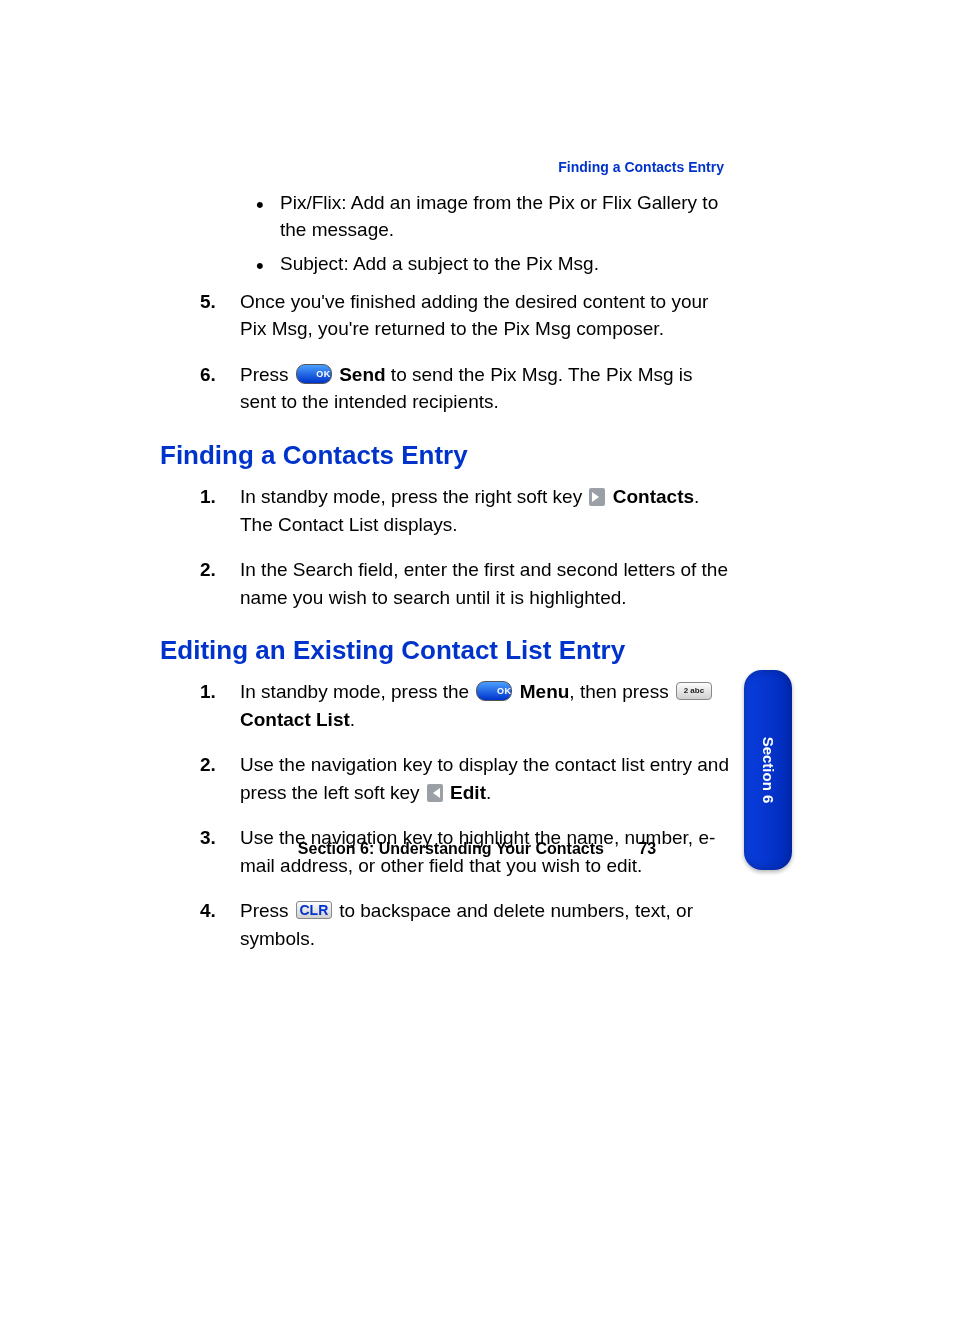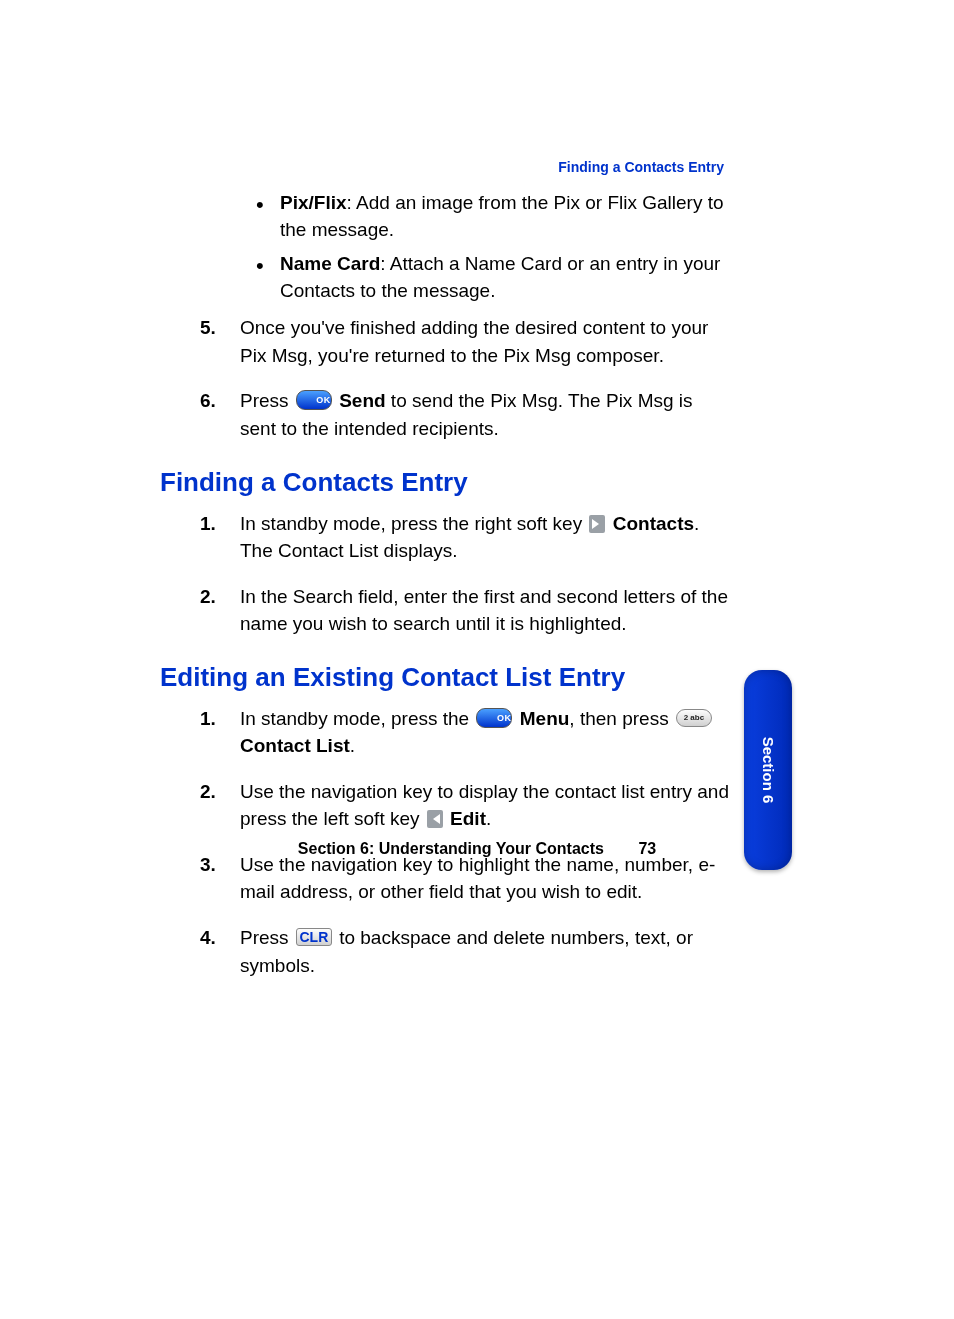--- a/index.html
+++ b/index.html
@@ -3,30 +3,30 @@
 <meta charset="utf-8">
 <style>
   html,body{margin:0;padding:0;background:#fff;}
   .page{width:954px;height:1036px;position:relative;font-family:Arial,Helvetica,sans-serif;color:#000;}
   .header-link{position:absolute;top:159px;right:230px;font-size:14px;font-weight:bold;color:#0033cc;font-family:Arial,Helvetica,sans-serif;}
   .content{position:absolute;top:190px;left:160px;width:570px;}
   .bullets{margin:0 0 10px 90px;padding:0;list-style:none;}
   .bullets>li{position:relative;padding-left:30px;margin:0 0 8px 0;font-size:19px;line-height:1.4;}
   .bullets>li::before{content:"•";position:absolute;left:6px;top:0;font-size:22px;}
   .bullets .item-body{padding-left:0;}
-  .bullets .term{font-weight:bold;}
+  .bullets .term{font-weight:normal;}
   .numlist{margin:8px 0 0 40px;padding:0;list-style:none;counter-reset:item var(--start,0);}
   .numlist>li{position:relative;padding-left:40px;margin:0 0 18px 0;font-size:19px;line-height:1.45;counter-increment:item;}
   .numlist>li::before{content:counter(item)".";position:absolute;left:0;top:0;font-weight:bold;}
   .h2{font-size:26px;font-weight:bold;color:#0033cc;font-family:Arial,Helvetica,sans-serif;margin:24px 0 12px 0;}
   .serif-body{font-family:"Book Antiqua","Palatino Linotype",Palatino,Georgia,serif;font-size:21px;line-height:1.4;margin:0 0 12px 0;}
   .b{font-weight:bold;}
   .btn-ok{display:inline-block;vertical-align:middle;width:34px;height:18px;border:1px solid #555;border-radius:9px;background:linear-gradient(#4aa0ff,#0033cc);color:#fff;font-size:9px;font-weight:bold;text-align:right;line-height:18px;letter-spacing:0.5px;margin:0 2px;position:relative;top:-2px;}
   .key-clr{display:inline-block;vertical-align:middle;width:34px;height:16px;border:1px solid #888;border-radius:3px;background:linear-gradient(#fdfdfd,#d0d0d0);color:#0033cc;font-size:14px;font-weight:bold;text-align:center;line-height:16px;margin:0 2px;position:relative;top:-2px;}
-  .key-2abc{display:inline-block;vertical-align:middle;width:34px;height:16px;border:1px solid #888;border-radius:9px;background:linear-gradient(#fdfdfd,#d0d0d0);color:#222;font-size:8px;font-weight:bold;text-align:center;line-height:16px;margin:0 2px;position:relative;top:-2px;}
+  .key-2abc{display:inline-block;vertical-align:middle;width:34px;height:16px;border:1px solid #888;border-radius:4px;background:linear-gradient(#fdfdfd,#d0d0d0);color:#222;font-size:8px;font-weight:bold;text-align:center;line-height:16px;margin:0 2px;position:relative;top:-2px;}
   .softkey-icon{display:inline-block;vertical-align:middle;width:16px;height:18px;background:#9aa0a6;border-radius:2px;position:relative;margin:0 2px;top:-1px;}
   .softkey-icon::after{content:"";position:absolute;top:4px;width:0;height:0;border-top:5px solid transparent;border-bottom:5px solid transparent;}
   .softkey-icon.right::after{left:3px;border-left:7px solid #fff;}
   .softkey-icon.left::after{right:3px;border-right:7px solid #fff;}
   .tab{position:absolute;top:670px;right:162px;width:48px;height:200px;background:linear-gradient(90deg,#0a3fe0,#002ab8);border-radius:18px;box-shadow:inset 0 0 10px rgba(0,0,0,.25),0 2px 4px rgba(0,0,0,.3);}
   .tab-text{position:absolute;top:50%;left:50%;transform:translate(-50%,-50%) rotate(90deg);transform-origin:center;color:#fff;font-size:15px;font-weight:bold;font-family:Arial,Helvetica,sans-serif;white-space:nowrap;}
   .footer{position:absolute;bottom:178px;left:0;width:100%;text-align:center;font-size:16px;font-weight:bold;font-family:Arial,Helvetica,sans-serif;}
   .footer .pg{display:inline-block;margin-left:30px;}
 </style>
 </head>
@@ -36,21 +36,21 @@
 
   <div class="header-link">Finding a Contacts Entry</div>
 
   <div class="content">
 
     <ul class="bullets" id="top-bullets">
         <li>
           <div class="item-body"><span class="term">Pix/Flix</span><span>: Add an image from the Pix or Flix Gallery to the message.</span></div>
         </li>
         <li>
-          <div class="item-body"><span class="term">Name Card</span><span>: Attach a Name Card or an entry in your Contacts to the message.</span></div>
+          <div class="item-body"><span class="term">Subject</span><span>: Add a subject to the Pix Msg.</span></div>
         </li>
       </ul>
 
     <ol class="numlist" id="top-steps" style="--start: 4;">
         <li>Once you've finished adding the desired content to your Pix Msg, you're returned to the Pix Msg composer.</li>
         <li>Press <span class="btn-ok">OK</span> <span class="b">Send</span> to send the Pix Msg. The Pix Msg is sent to the intended recipients.</li>
       </ol>
 
     <div class="h2">Finding a Contacts Entry</div>
 

